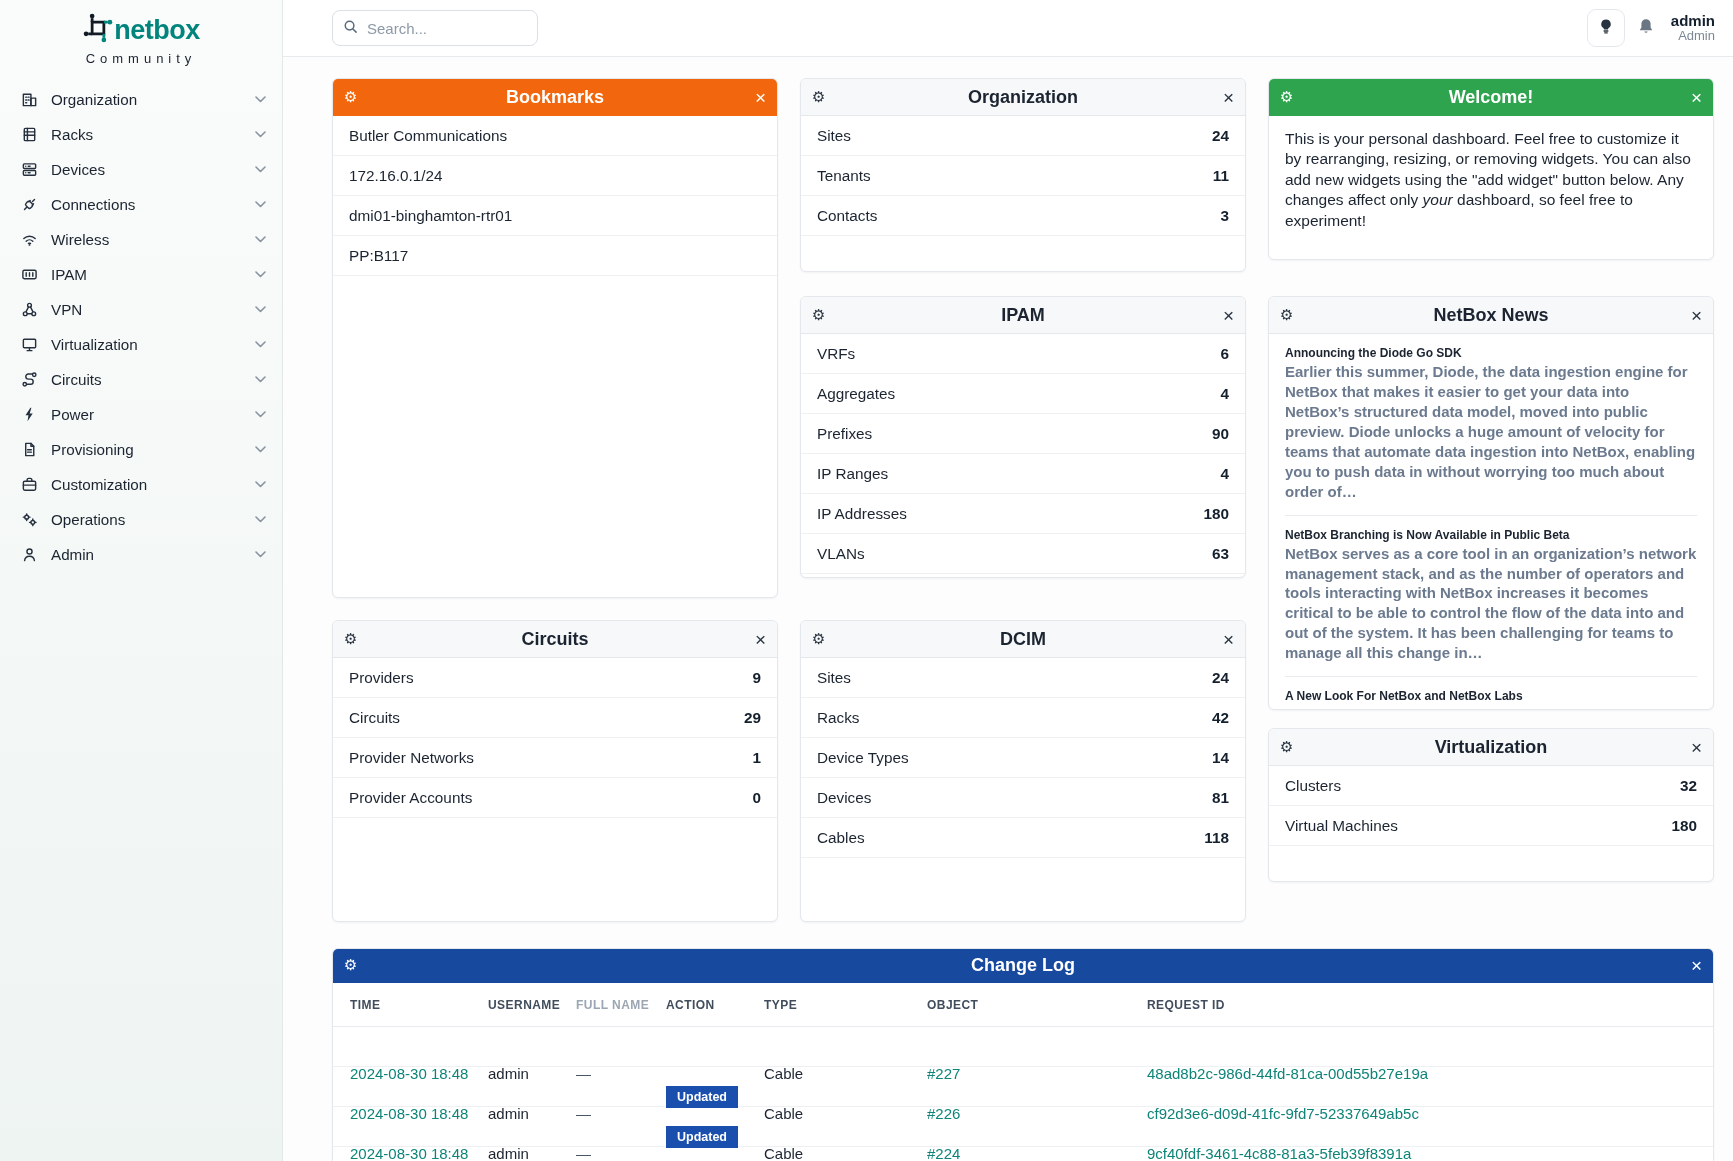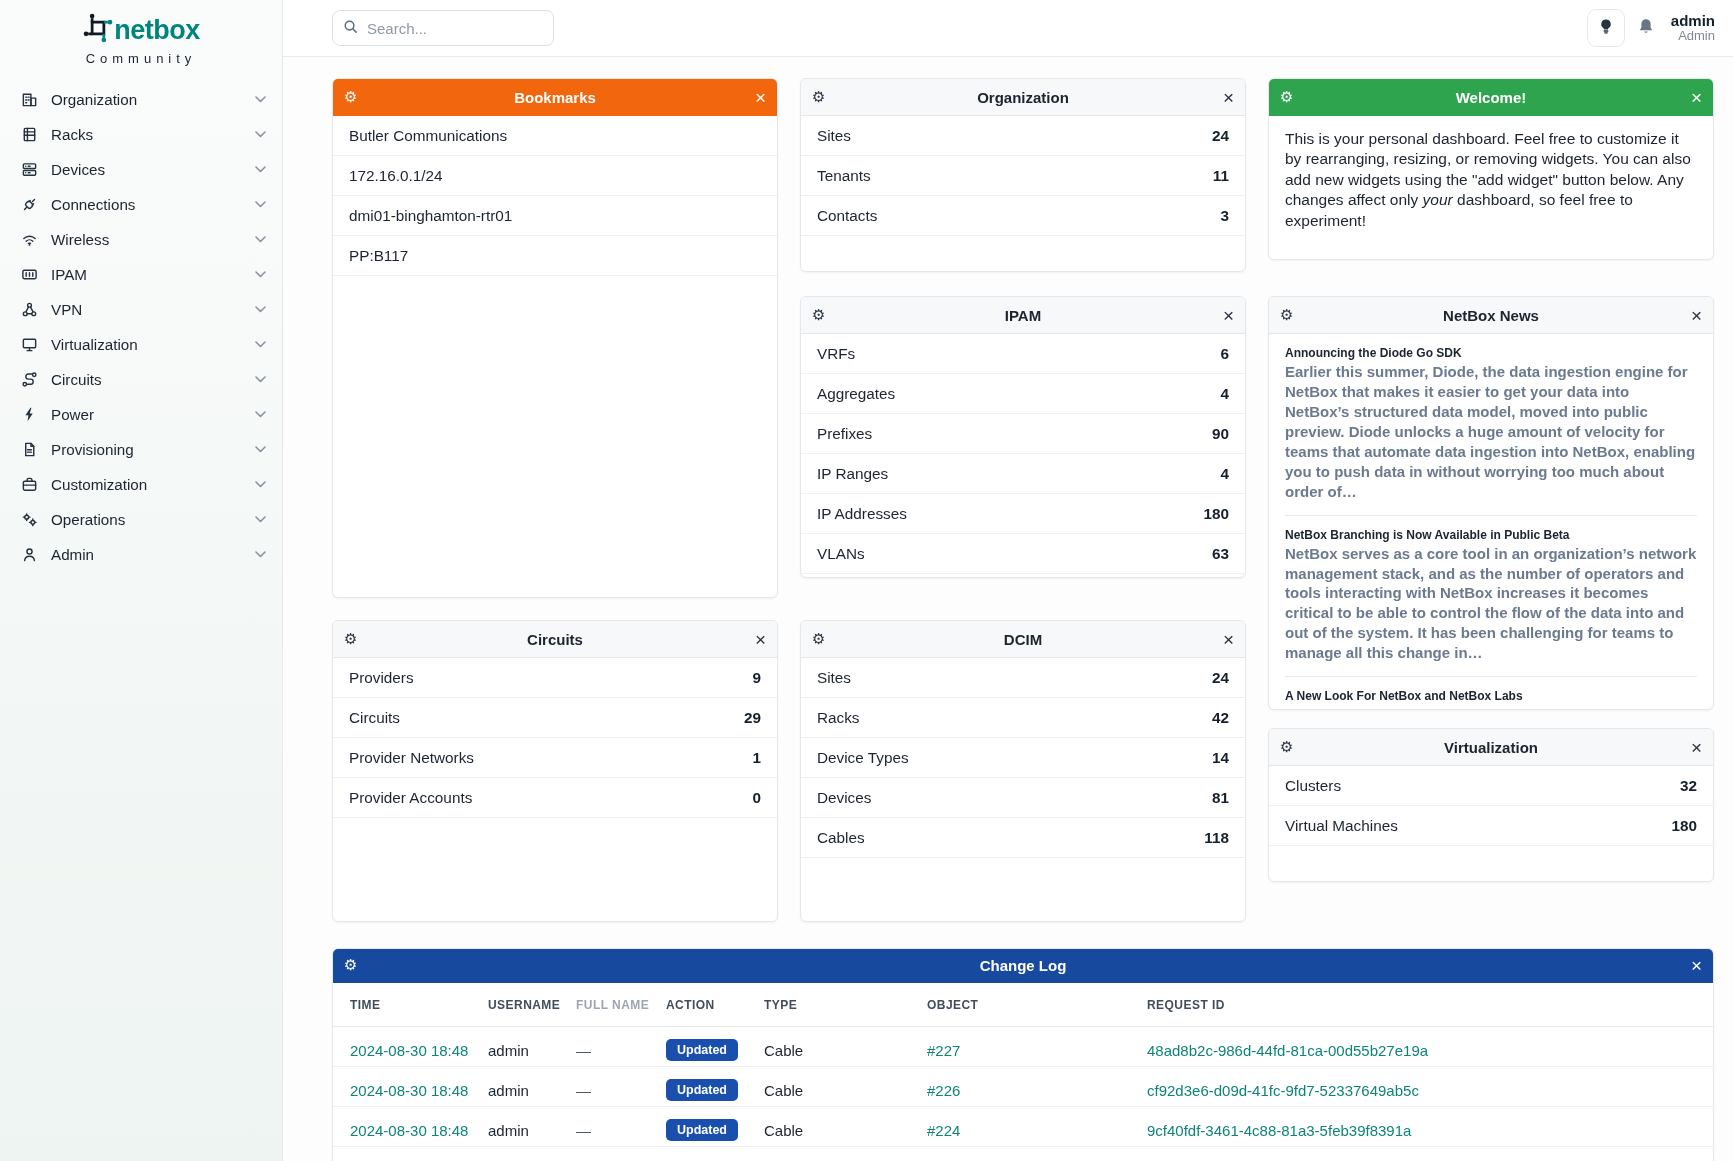--- a/index.html
+++ b/index.html
@@ -27,21 +27,21 @@
   .sicon svg { display:block; stroke:#26303f; fill:none; stroke-width:1.5; stroke-linecap:round; stroke-linejoin:round; }
   .sicon .fill { fill:#26303f; stroke:none; }
   .slabel { margin-left:13px; flex:1; }
   .chev svg { display:block; stroke:#8a93a0; fill:none; stroke-width:1.6; stroke-linecap:round; stroke-linejoin:round; }
   
   .topbar {
     position:absolute; left:283px; top:0; right:0; height:57px; background:#fff;
     border-bottom:1px solid #e8ebee; display:flex; align-items:center;
   }
   .search {
-    margin-left:49px; width:222px; height:36px; border:1px solid #dbe0e5; border-radius:8px;
+    margin-left:49px; width:206px; height:36px; border:1px solid #dbe0e5; border-radius:8px;
     display:flex; align-items:center; padding:0 10px; background:#fff;
   }
   .search svg { stroke:#5b6b7c; fill:none; stroke-width:1.6; stroke-linecap:round; }
   .search input {
     border:none; outline:none; margin-left:9px; width:160px; font-size:15px;
     font-family:"Liberation Sans",sans-serif; color:#1b2430; background:transparent;
   }
   .search input::placeholder { color:#8d99a6; }
   .top-right { margin-left:auto; display:flex; align-items:center; padding-right:18px; gap:12px; }
   .theme-btn {
@@ -57,21 +57,21 @@
   .card {
     position:absolute; background:#fff; border:1px solid #e4e8ec; border-radius:6px;
     box-shadow:0 1px 2px rgba(20,30,40,.05); overflow:hidden;
   }
   .card-header {
     height:37px; display:flex; align-items:center; padding:0 11px;
     background:#f6f8f9; border-bottom:1px solid #e4e8ec; position:relative; cursor:move;
   }
   .gear { font-size:15px; color:#2a3441; cursor:pointer; font-family:"DejaVu Sans",sans-serif; line-height:1; }
   .wtitle {
-    position:absolute; left:0; right:0; text-align:center; font-size:15px; font-weight:700; color:#1b2430;
+    position:absolute; left:0; right:0; text-align:center; font-size:18px; font-weight:700; color:#1b2430;
     pointer-events:none;
   }
   .close { margin-left:auto; font-size:19px; color:#2a3441; cursor:pointer; line-height:1; }
   .hdr-orange { background:#f2670e; border-bottom-color:#f2670e; }
   .hdr-green  { background:#2fa44f; border-bottom-color:#2fa44f; }
   .hdr-blue   { background:#17499f; border-bottom-color:#17499f; height:34px; }
   .hdr-orange .gear, .hdr-green .gear, .hdr-blue .gear,
   .hdr-orange .close, .hdr-green .close, .hdr-blue .close,
   .hdr-orange .wtitle, .hdr-green .wtitle, .hdr-blue .wtitle { color:#fff; }
   .wrow {
@@ -93,21 +93,21 @@
   .clg-grid {
     display:grid; grid-template-columns:138px 88px 90px 98px 163px 220px 1fr;
     align-items:center; padding:12px 17px; border-bottom:1px solid #eef0f2;
   }
   .clg-head { height:44px; font-size:12px; font-weight:700; letter-spacing:.45px; color:#414d5c; border-bottom:1px solid #e7eaee; }
   .clg-head .dim { color:#9ba6b2; }
   .clg-row { height:40px; font-size:15px; }
   .teal { color:#0e8478; cursor:pointer; }
   .badge {
     display:inline-block; background:#1a4fae; color:#fff; font-size:12.5px; font-weight:700;
-    padding:4px 11px; border-radius:5px;
+    padding:4px 11px; border-radius:0;margin-top:47px;
   }
   .muted { color:#4a5663; }
 </style>
 </head>
 <body>
 
 <div class="sidebar">
   <div class="brand">
     <div class="brand-row">
       <span>

